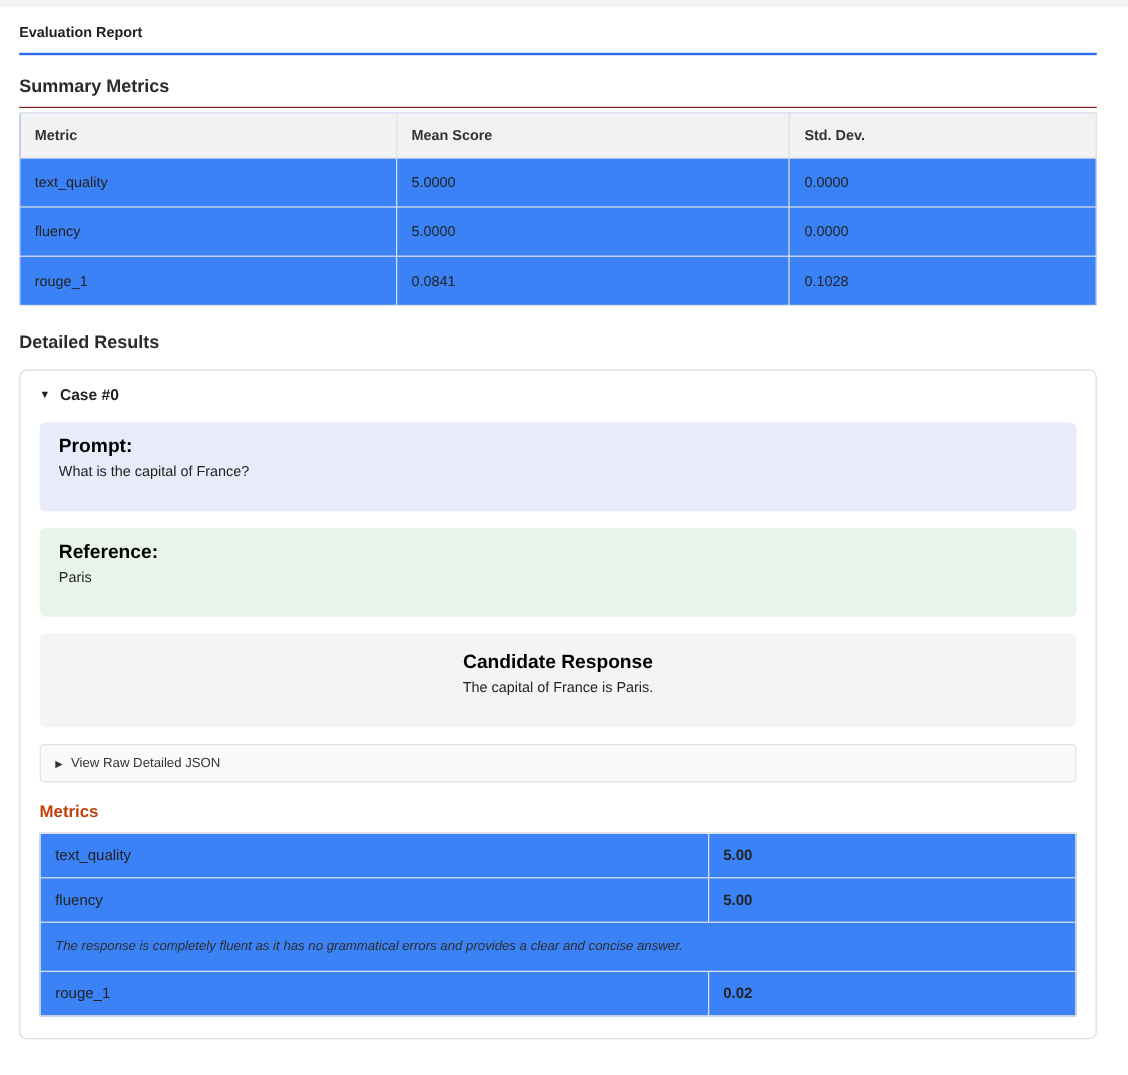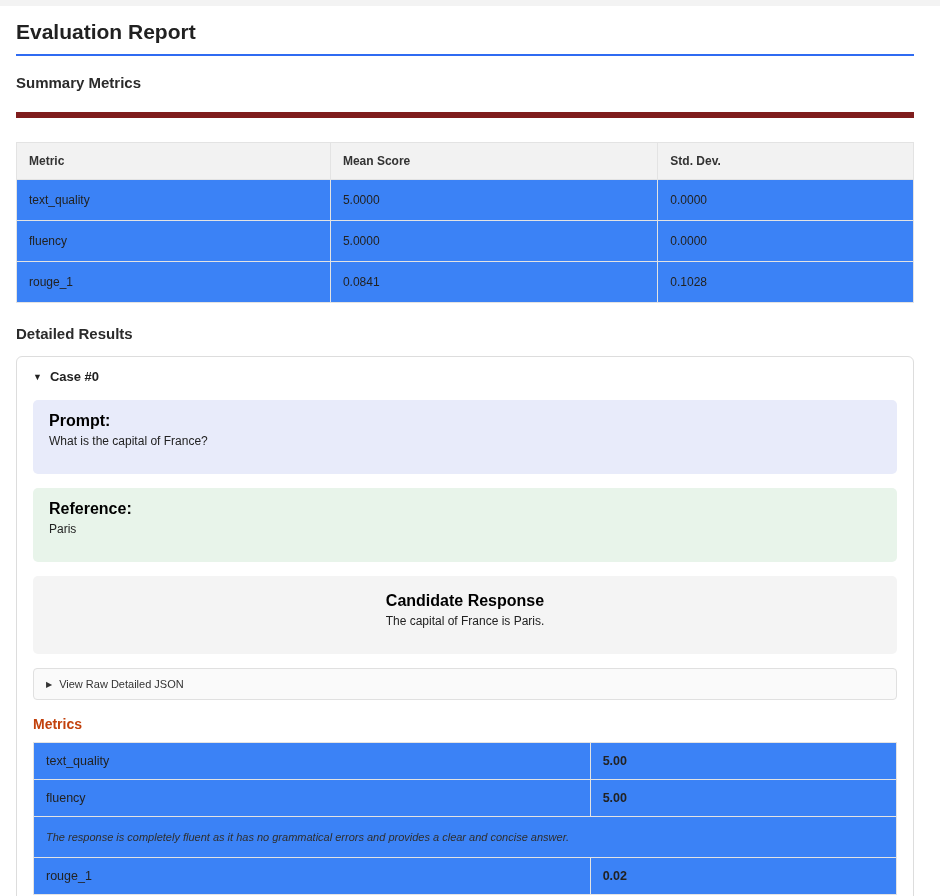--- a/index.html
+++ b/index.html
@@ -16,27 +16,27 @@
   body{
     font-family:"Liberation Sans", sans-serif;
     color:var(--text);
     background:#ffffff;
     font-size:13px;
   }
   .edge-top{height:6px;background:#f3f3f3;}
   .page{padding:14px 26px 0 16px;}
 
   h1.page-title{
-    font-size:21px;font-weight:bold;color:#212121;
+    font-size:12px;font-weight:bold;color:#212121;
     padding-bottom:10px;border-bottom:2px solid var(--accent);
     margin-bottom:18px;
   }
   h2.section-heading{
     font-size:15px;font-weight:bold;color:#2b2b2b;
-    padding-bottom:21px;margin-bottom:24px;border-bottom:6px solid #7f1d1d;
+    padding-bottom:8px;margin-bottom:4px;border-bottom:1px solid #7f1d1d;
   }
   h2.section-heading.no-rule{border-bottom:none;margin-bottom:12px;padding-bottom:2px;}
 
   table{width:100%;border-collapse:collapse;background:#3b82f6;}
   table.summary-table{margin-bottom:22px;}
   table th,table td{
     border:1px solid #e3e3e3;
     text-align:left;vertical-align:middle;
   }
   table.summary-table th{

